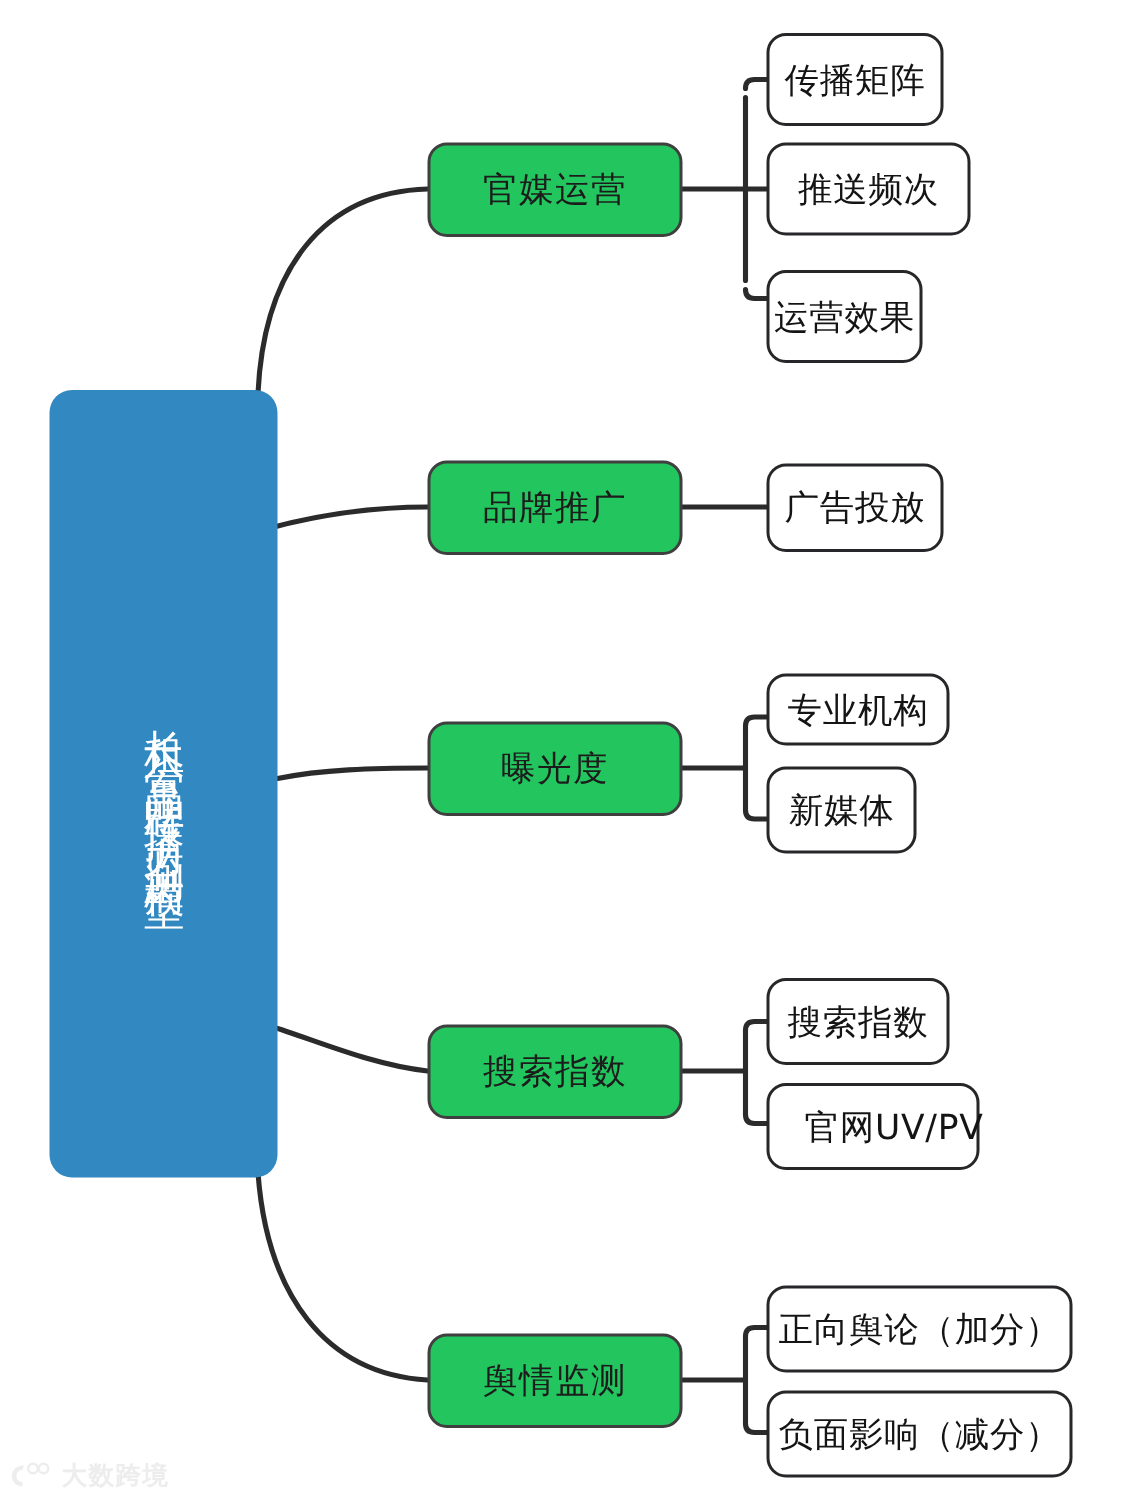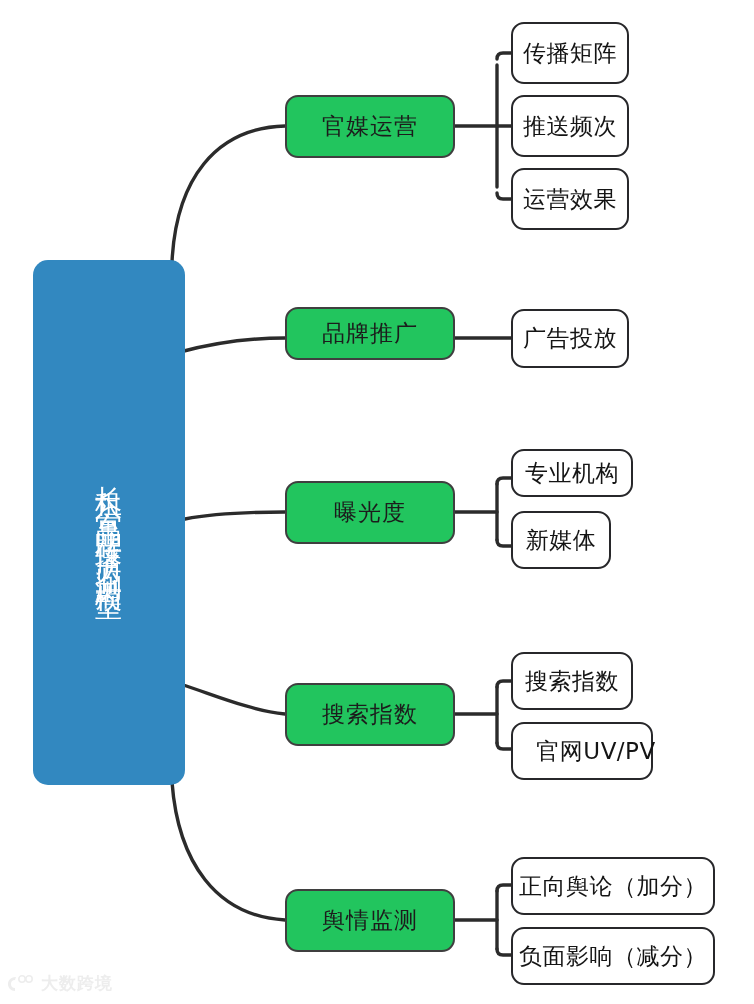--- a/index.html
+++ b/index.html
@@ -163,28 +163,28 @@
   <div class="root-node">
     <span class="root-label">长租公寓品牌传播力监测模型</span>
   </div>
 
   <div class="branch-node" style="left:285px; top:95px; width:170px; height:63px;">
     <span class="branch-label">官媒运营</span>
   </div>
   <div class="leaf-node" style="left:511px; top:22px; width:118px; height:62px;">
     <span class="leaf-label">传播矩阵</span>
   </div>
-  <div class="leaf-node" style="left:511px; top:95px; width:118px; height:62px;">
+  <div class="leaf-node" style="left:511px; top:95px; width:136px; height:62px;">
     <span class="leaf-label">推送频次</span>
   </div>
-  <div class="leaf-node" style="left:511px; top:168px; width:118px; height:62px;">
+  <div class="leaf-node" style="left:511px; top:180px; width:104px; height:62px;">
     <span class="leaf-label">运营效果</span>
   </div>
 
-  <div class="branch-node" style="left:285px; top:307px; width:170px; height:53px;">
+  <div class="branch-node" style="left:285px; top:307px; width:170px; height:63px;">
     <span class="branch-label">品牌推广</span>
   </div>
   <div class="leaf-node" style="left:511px; top:309px; width:118px; height:59px;">
     <span class="leaf-label">广告投放</span>
   </div>
 
   <div class="branch-node" style="left:285px; top:481px; width:170px; height:63px;">
     <span class="branch-label">曝光度</span>
   </div>
   <div class="leaf-node" style="left:511px; top:449px; width:122px; height:48px;">

